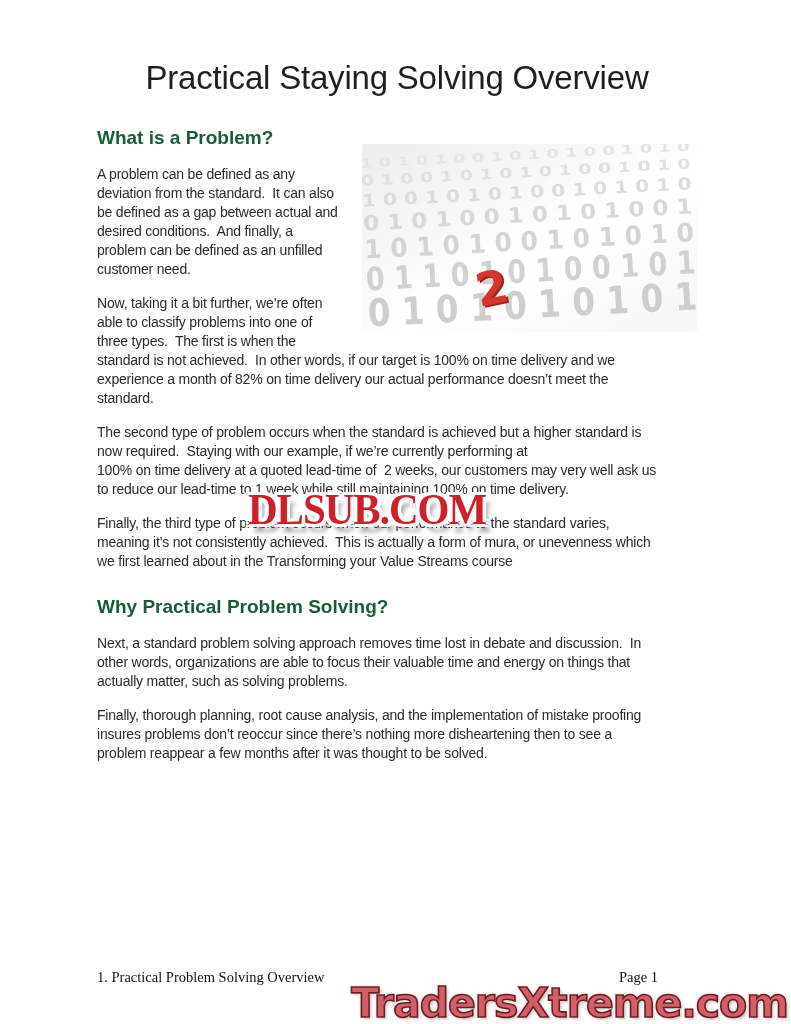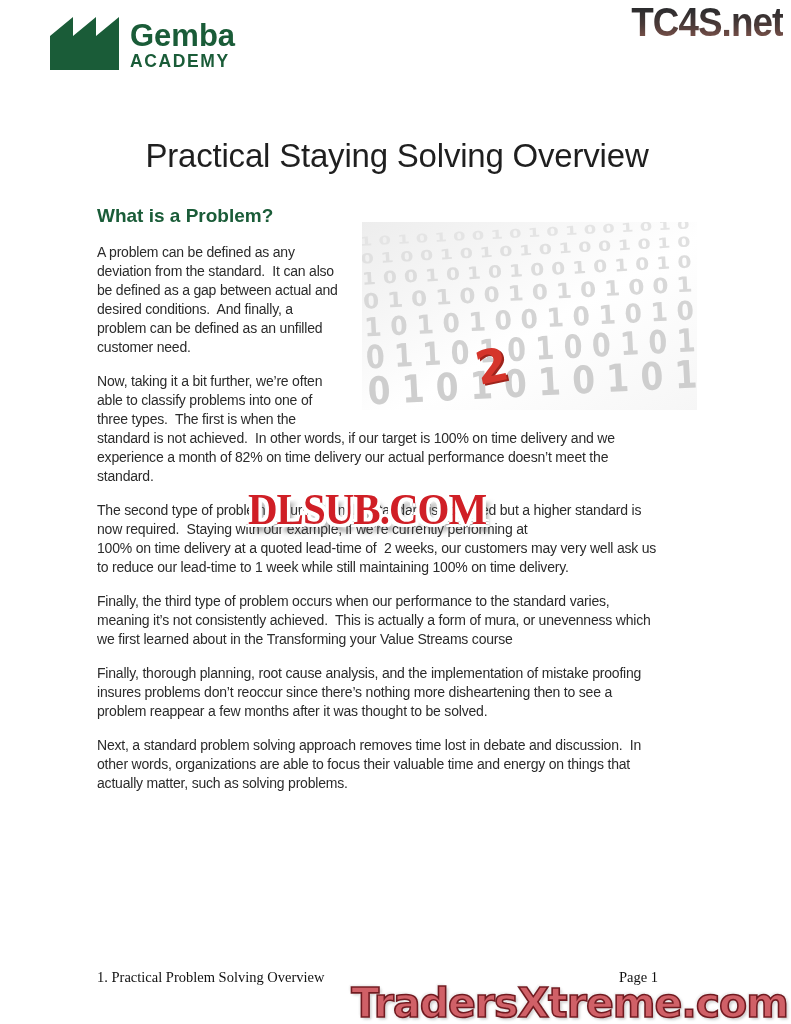--- a/index.html
+++ b/index.html
@@ -130,32 +130,20 @@
     color: #111;
   }
   .footer-left { position: absolute; left: 0; top: 12px; }
   .footer-right { position: absolute; right: 133px; top: 12px; }
 </style>
 </head>
 <body>
 
 <div class="page">
 
-  <div class="header">
-    <div class="logo">
-      <svg width="74" height="60" viewBox="0 0 74 60">
-        <path d="M2,58 L2,24 L25,5 L25,24 L48,5 L48,24 L71,5 L71,58 Z" fill="#1a5c38"></path>
-      </svg>
-      <div class="logo-text">
-        <div class="logo-title">Gemba</div>
-        <div class="logo-subtitle">ACADEMY</div>
-      </div>
-    </div>
-    <div class="tc4s">TC4S.net</div>
-  </div>
 
   <h1 class="doc-title">Practical Staying Solving Overview</h1>
 
   <div class="content">
 
     <h2 class="green-heading">What is a Problem?</h2>
 
     <div class="float-img">
       <svg width="335" height="188" viewBox="0 0 335 188">
         <g transform="rotate(-3 167 94)" font-family="'DejaVu Sans', sans-serif" font-weight="bold">
@@ -185,27 +173,28 @@
 experience a month of 82% on time delivery our actual performance doesn’t meet the
 standard.</p>
     <p class="para">The second type of problem occurs when the standard is achieved but a higher standard is
 now required.&nbsp; Staying with our example, if we’re currently performing at
 100% on time delivery at a quoted lead-time of&nbsp; 2 weeks, our customers may very well ask us
 to reduce our lead-time to 1 week while still maintaining 100% on time delivery.</p>
     <p class="para">Finally, the third type of problem occurs when our performance to the standard varies,
 meaning it’s not consistently achieved.&nbsp; This is actually a form of mura, or unevenness which
 we first learned about in the Transforming your Value Streams course</p>
 
-
+    <h2 class="green-heading" style="margin-top:24px;">Why Practical Problem Solving?</h2>
+
+    <p class="para">Next, a standard problem solving approach removes time lost in debate and discussion.&nbsp; In
+other words, organizations are able to focus their valuable time and energy on things that
+actually matter, such as solving problems.</p>
     <p class="para">Finally, thorough planning, root cause analysis, and the implementation of mistake proofing
 insures problems don’t reoccur since there’s nothing more disheartening then to see a
 problem reappear a few months after it was thought to be solved.</p>
-    <p class="para">Next, a standard problem solving approach removes time lost in debate and discussion.&nbsp; In
-other words, organizations are able to focus their valuable time and energy on things that
-actually matter, such as solving problems.</p>
 
   </div>
 
   <div class="dlsub">DLSUB.COM</div>
 
   <div class="footer">
     <span class="footer-left">1. Practical Problem Solving Overview</span>
     <span class="footer-right">Page 1</span>
   </div>
 

